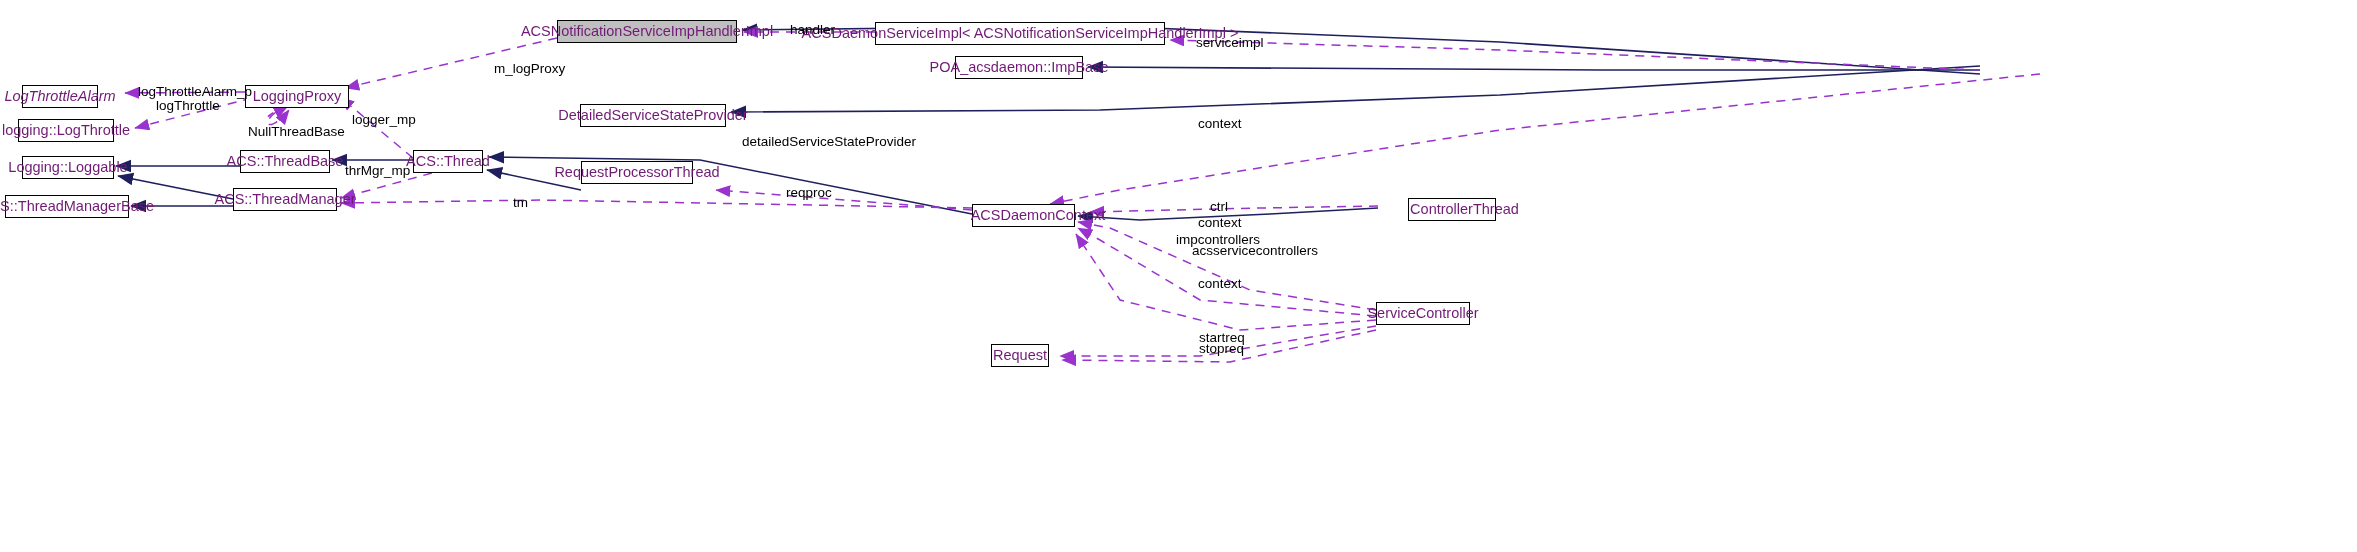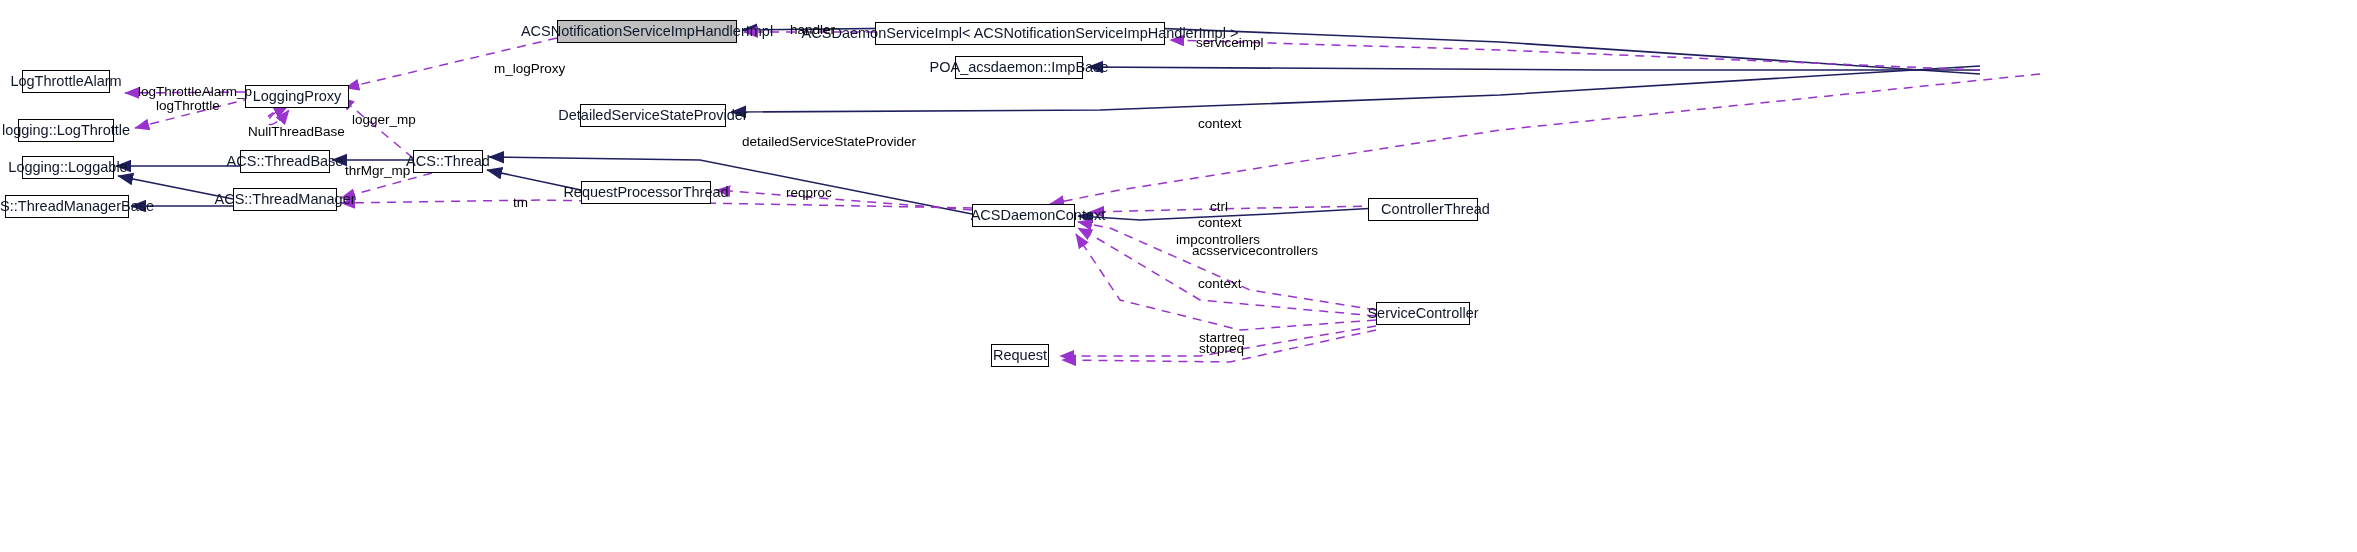--- a/index.html
+++ b/index.html
@@ -1,20 +1,20 @@
 <!DOCTYPE html>
 <html><head>
 <meta charset="utf-8">
 <style>
   html,body{margin:0;padding:0;background:#ffffff;}
   body{font-family:"Liberation Sans","DejaVu Sans",sans-serif;}
   #canvas{position:relative;width:2357px;height:552px;background:#ffffff;overflow:hidden;}
   .node{position:absolute;box-sizing:border-box;border:1px solid #000000;background:#ffffff;
         display:flex;align-items:center;justify-content:center;white-space:nowrap;
-        font-size:14.5px;color:#0f172a;line-height:1;padding:0 7px;height:23px;}
+        font-size:14.5px;color:#701a75;line-height:1;padding:0 7px;height:23px;}
   .node.hl{background:#bfbfbf;}
   .edgelabel{position:absolute;font-size:13.5px;color:#000000;white-space:nowrap;line-height:1.18;}
   svg.wires{position:absolute;left:0;top:0;width:2357px;height:552px;overflow:visible;}
   .inh{fill:none;stroke:#1f1f5e;stroke-width:1.6px;}
   .use{fill:none;stroke:#9a32cd;stroke-width:1.5px;stroke-dasharray:9 7;}
   .ahI{fill:#1f1f5e;}
   .ahU{fill:#9a32cd;}
 </style>
 </head>
 <body>
@@ -55,35 +55,35 @@
     <path class="use" marker-end="url(#arrU)" d="M1980,70 L1500,50 L1170,40"></path>
     <path class="use" marker-end="url(#arrU)" d="M2040,74 L1500,130 L1120,190 L1050,204"></path>
     <path class="use" marker-end="url(#arrU)" d="M1378,206 L1260,208 L1090,212"></path>
     <path class="use" marker-end="url(#arrU)" d="M1376,310 L1250,290 L1110,228 L1078,222"></path>
     <path class="use" marker-end="url(#arrU)" d="M1376,316 L1200,300 L1100,240 L1078,228"></path>
     <path class="use" marker-end="url(#arrU)" d="M1376,320 L1240,330 L1120,300 L1076,234"></path>
     <path class="use" marker-end="url(#arrU)" d="M1376,326 L1200,356 L1060,356"></path>
     <path class="use" marker-end="url(#arrU)" d="M1376,330 L1230,362 L1062,360"></path>
   </svg>
 
-  <div class="node" style="left:22px;top:70px;width:88px;">LogThrottleAlarm</div>
+  <div class="node" style="left:22px;top:85px;width:76px;font-style:italic;">LogThrottleAlarm</div>
   <div class="node" style="left:18px;top:119px;width:96px;">logging::LogThrottle</div>
   <div class="node" style="left:22px;top:156px;width:92px;">Logging::Loggable</div>
   <div class="node" style="left:5px;top:195px;width:124px;">ACS::ThreadManagerBase</div>
   <div class="node" style="left:245px;top:85px;width:104px;">LoggingProxy</div>
   <div class="node" style="left:240px;top:150px;width:90px;">ACS::ThreadBase</div>
   <div class="node" style="left:233px;top:188px;width:104px;">ACS::ThreadManager</div>
   <div class="node" style="left:413px;top:150px;width:70px;">ACS::Thread</div>
-  <div class="node" style="left:581px;top:181px;width:130px;">RequestProcessorThread</div>
+  <div class="node" style="left:581px;top:161px;width:112px;">RequestProcessorThread</div>
   <div class="node" style="left:580px;top:104px;width:146px;">DetailedServiceStateProvider</div>
   <div class="node hl" style="left:557px;top:20px;width:180px;">ACSNotificationServiceImpHandlerImpl</div>
   <div class="node" style="left:875px;top:22px;width:290px;">ACSDaemonServiceImpl&lt; ACSNotificationServiceImpHandlerImpl &gt;</div>
   <div class="node" style="left:955px;top:56px;width:128px;">POA_acsdaemon::ImpBase</div>
   <div class="node" style="left:972px;top:204px;width:103px;padding-left:36px;">ACSDaemonContext</div>
-  <div class="node" style="left:1368px;top:198px;width:110px;padding-left:32px;">ControllerThread</div>
+  <div class="node" style="left:1408px;top:198px;width:88px;padding-left:32px;">ControllerThread</div>
   <div class="node" style="left:1376px;top:302px;width:94px;">ServiceController</div>
   <div class="node" style="left:991px;top:344px;width:58px;">Request</div>
 
   <div class="edgelabel" style="left:138px;top:84px;">logThrottleAlarm_p</div>
   <div class="edgelabel" style="left:156px;top:98px;">logThrottle</div>
   <div class="edgelabel" style="left:248px;top:124px;">NullThreadBase</div>
   <div class="edgelabel" style="left:352px;top:112px;">logger_mp</div>
   <div class="edgelabel" style="left:345px;top:163px;">thrMgr_mp</div>
   <div class="edgelabel" style="left:494px;top:61px;">m_logProxy</div>
   <div class="edgelabel" style="left:513px;top:195px;">tm</div>

